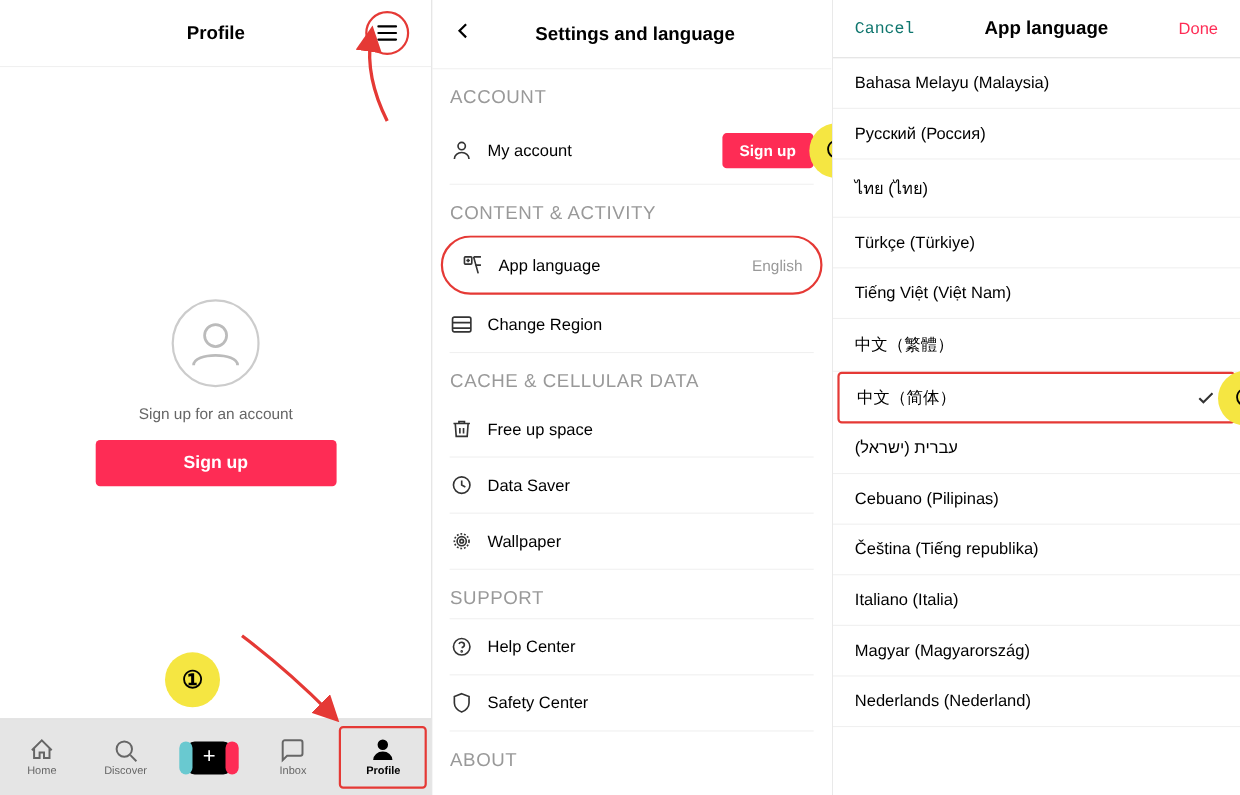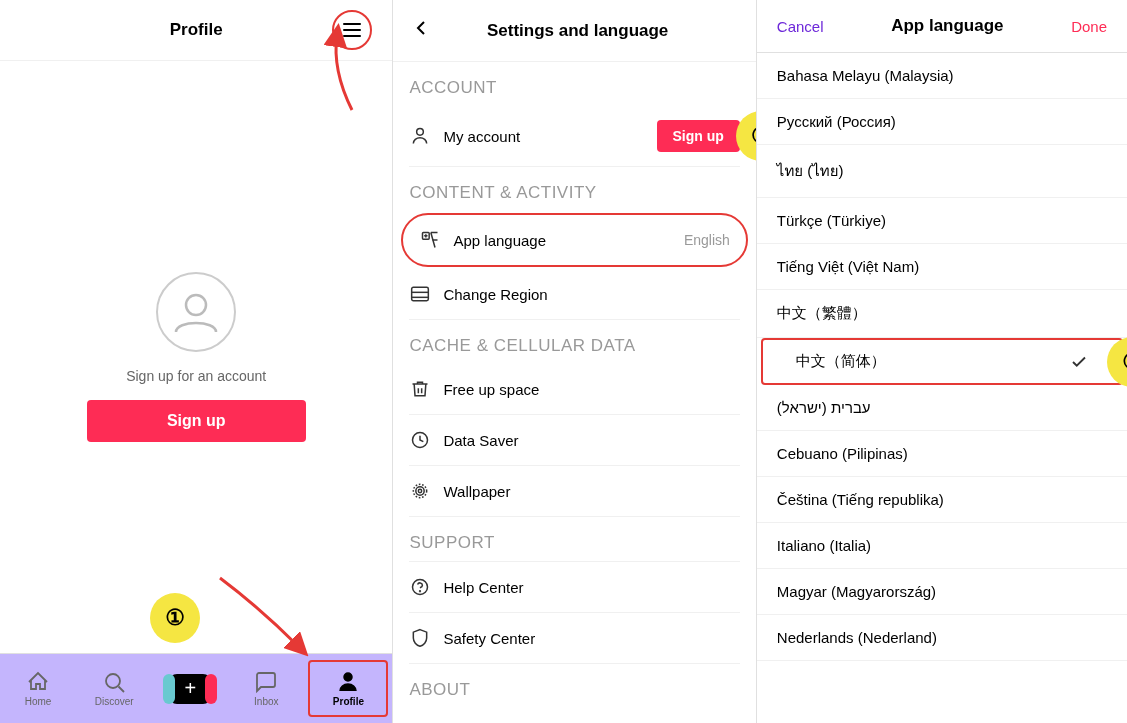--- a/index.html
+++ b/index.html
@@ -101,21 +101,21 @@
       z-index: 10;
     }
 
     
     .bottom-nav {
       display: flex;
       justify-content: space-around;
       align-items: center;
       height: 70px;
       border-top: 1px solid #e0e0e0;
-      background: #c4b5fd;
+      background: #e5e5e5;
       position: relative;
     }
     .nav-item {
       display: flex;
       flex-direction: column;
       align-items: center;
       gap: 2px;
       cursor: pointer;
       flex: 1;
       padding: 8px 0;
@@ -263,22 +263,23 @@
     }
     .lang-header {
       display: flex;
       align-items: center;
       justify-content: space-between;
       padding: 16px 20px;
       border-bottom: 1px solid #e0e0e0;
     }
     .lang-cancel {
       font-size: 15px;
-      color: #6d28d9;
-      cursor: pointer;
+      color: #0f766e;
+      cursor: pointer;
+      font-family: Liberation Mono, monospace;
     }
     .lang-title {
       font-size: 17px;
       font-weight: 600;
       color: #000;
     }
     .lang-done {
       font-size: 15px;
       color: #fe2c55;
       font-weight: 500;
@@ -293,21 +294,21 @@
       cursor: pointer;
     }
     .lang-item-text {
       font-size: 15px;
       color: #000;
     }
     .lang-item.selected {
       border: 2px solid #e53935;
       border-radius: 4px;
       margin: 0 4px;
-      padding: 12px 33px;
+      padding: 12px 16px;
     }
   </style>
 </head>
 <body>
 
 <div class="profile-panel">
   <div class="profile-header">
     <span class="profile-header-title">Profile</span>
     <div class="hamburger-btn">
       <span></span>

